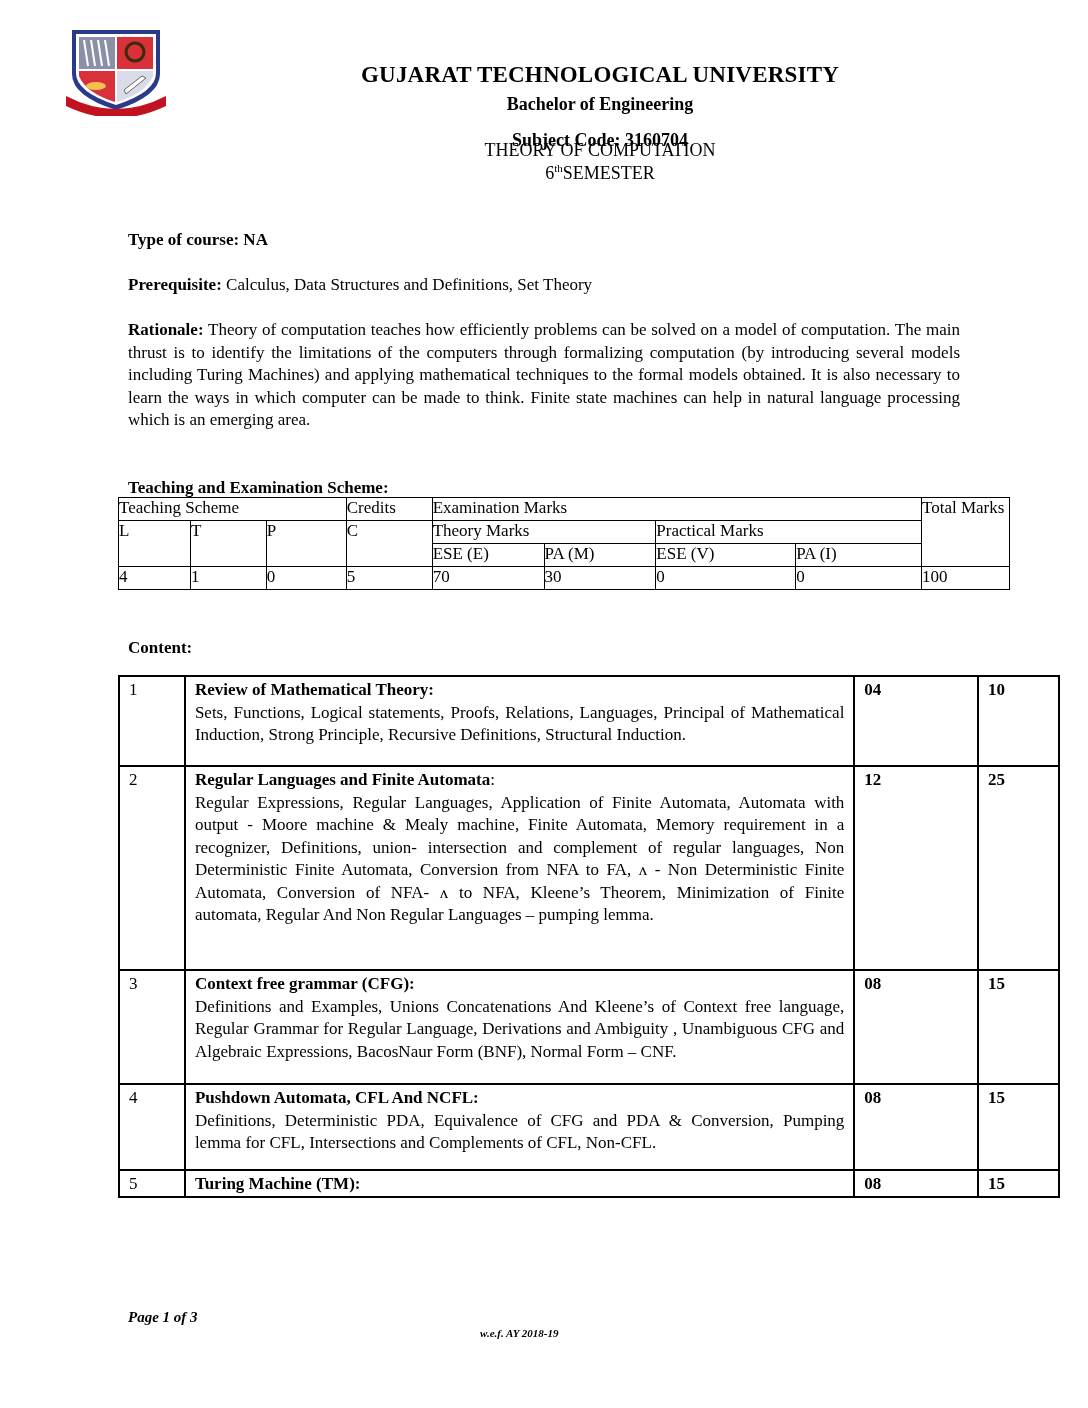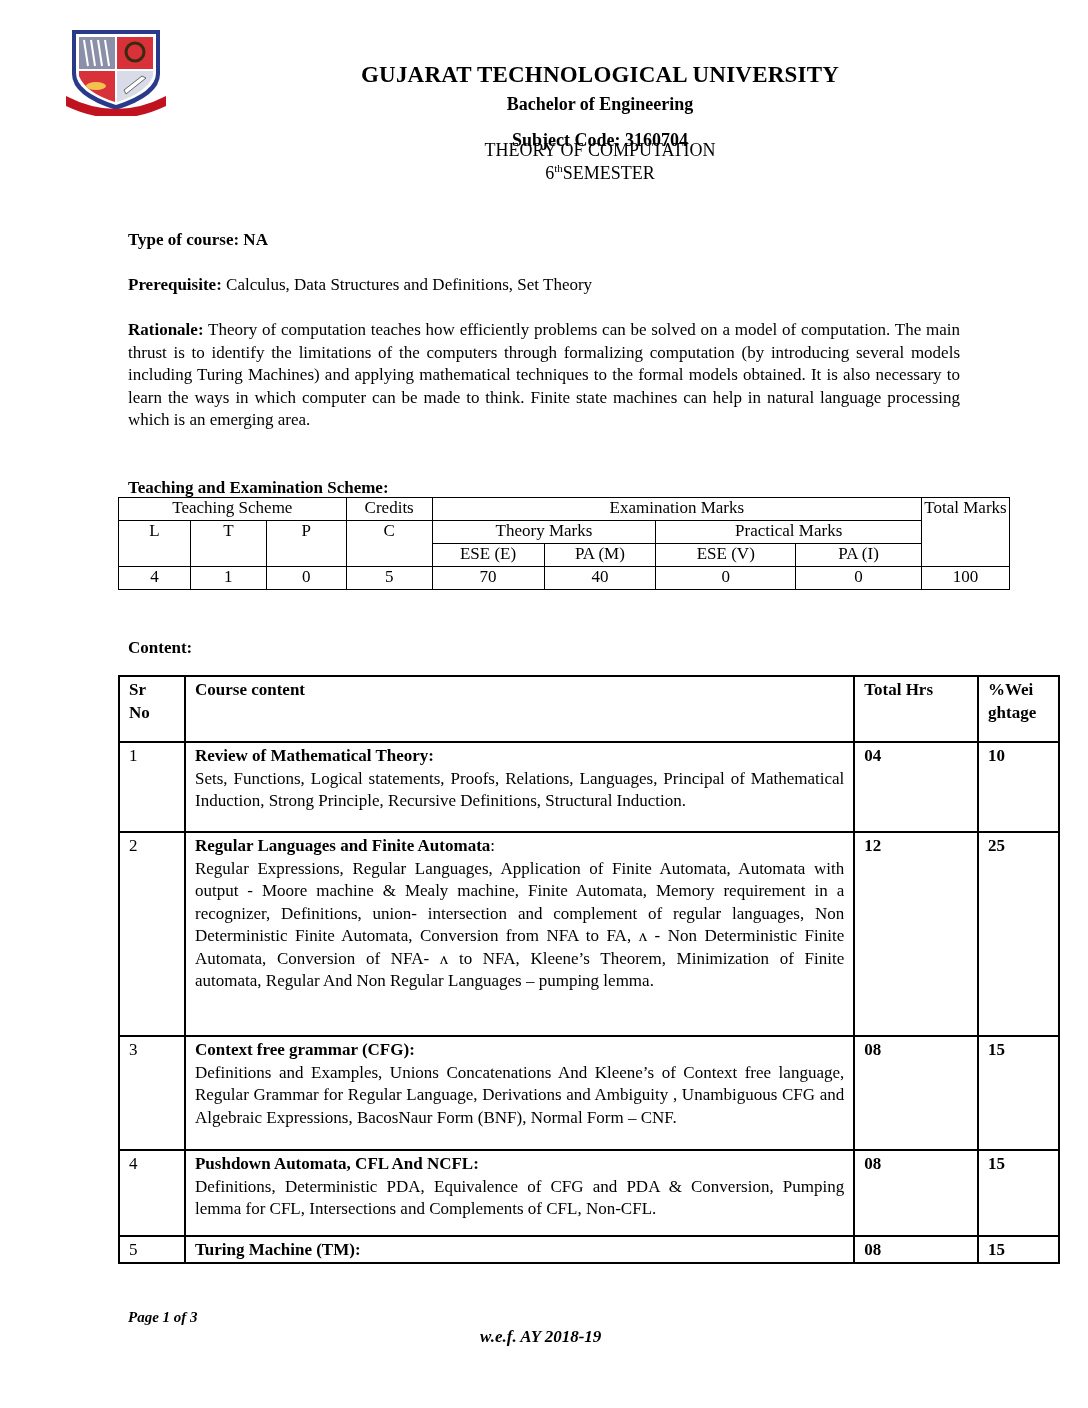--- a/index.html
+++ b/index.html
@@ -12,27 +12,27 @@
   .header { left: 0; width: 1088px; top: 62px; text-align: center; }
   .header .uni { position:absolute; left: 290px; width: 620px; top: 0; font-size: 23px; font-weight: bold; text-align:center; letter-spacing: 0.2px; }
   .header .line { position:absolute; left: 290px; width: 620px; text-align:center; font-size: 18px; line-height: 22px; }
   .b { font-weight: bold; }
   sup { font-size: 11px; vertical-align: 7px; line-height: 0; }
 
   .para { left: 128px; width: 832px; font-size: 17px; line-height: 22.5px; text-align: justify; }
 
   table { border-collapse: collapse; }
   .scheme { position: absolute; left: 118px; top: 497px; width: 892px; font-size: 17px; }
-  .scheme td { border: 1.5px solid #000; text-align: center; padding: 0; height: 22px; line-height: 20px; vertical-align: top; font-family: Liberation Serif, serif; }
+  .scheme td { border: 1.5px solid #000; padding: 0; height: 22px; line-height: 20px; vertical-align: top; font-family: Liberation Serif, serif; }
 
   .content { position: absolute; left: 118px; top: 675px; width: 942px; font-size: 17px; }
   .content td { border: 2px solid #000; vertical-align: top; padding: 2px 9px 0 9px; line-height: 22.5px; }
   .content .just { text-align: justify; }
   .footer-page { left: 128px; top: 1309px; font-size: 15px; font-weight: bold; font-style: italic; }
-  .footer-wef { left: 480px; top: 1327px; font-size: 17px; font-weight: bold; font-style: italic; }
+  .footer-wef { left: 480px; top: 1327px; font-size: 11px; font-weight: bold; font-style: italic; }
 </style>
 </head>
 <body>
 
 <div class="abs logo">
   <svg width="100" height="90" viewBox="0 0 100 90">
     <path d="M6 4 L94 4 L94 48 Q94 70 50 84 Q6 70 6 48 Z" fill="#2a3a8a"></path>
     <path d="M10 8 L90 8 L90 47 Q90 66 50 79 Q10 66 10 47 Z" fill="#ffffff"></path>
     <rect x="13" y="11" width="36" height="32" fill="#8b8fa8"></rect>
     <rect x="51" y="11" width="36" height="32" fill="#d8313a"></rect>
@@ -102,43 +102,37 @@
     <td>PA (M)</td>
     <td>ESE (V)</td>
     <td>PA (I)</td>
   </tr>
   <tr>
     <td>4</td>
     <td>1</td>
     <td>0</td>
     <td>5</td>
     <td>70</td>
-    <td>40</td>
+    <td>30</td>
     <td>0</td>
     <td>0</td>
     <td>100</td>
   </tr>
 </tbody>
   </table>
 
 <div class="abs para b" style="top:637px;">Content:</div>
 <table class="content">
   <colgroup>
     <col style="width:66px">
       <col style="width:671px">
       <col style="width:124px">
       <col style="width:81px">
   </colgroup>
   <tbody>
-      <tr style="height:66px;">
-    <td class="b" style="padding-right:30px;">Sr No</td>
-    <td class="b">Course content</td>
-    <td class="b">Total Hrs</td>
-    <td class="b" style="padding-right:14px;">%Wei ghtage</td>
-  </tr>
   <tr style="height:90px;">
     <td>1</td>
     <td class="just">
           <div class="b">Review of Mathematical Theory:</div>
           <div>Sets, Functions, Logical statements, Proofs, Relations, Languages, Principal of Mathematical Induction, Strong Principle, Recursive Definitions, Structural Induction.</div>
         </td>
     <td class="b">04</td>
     <td class="b">10</td>
   </tr>
   <tr style="height:204px;">

